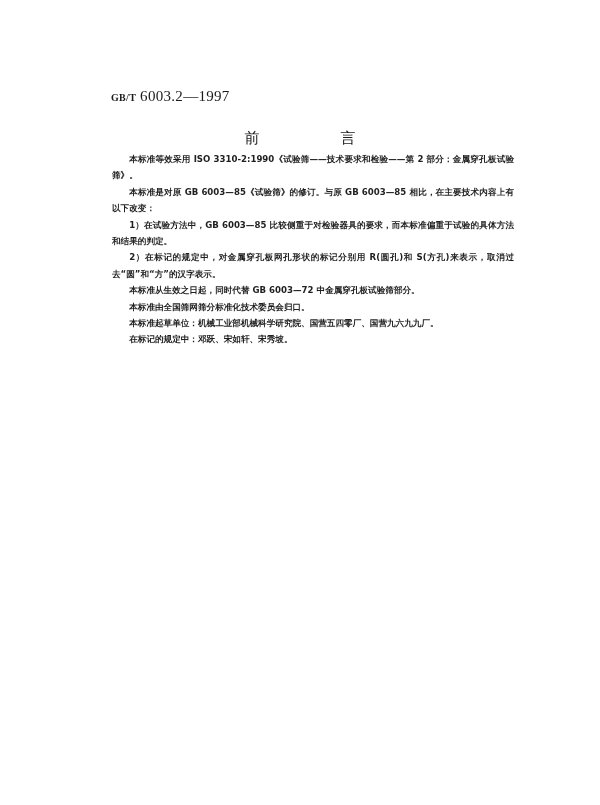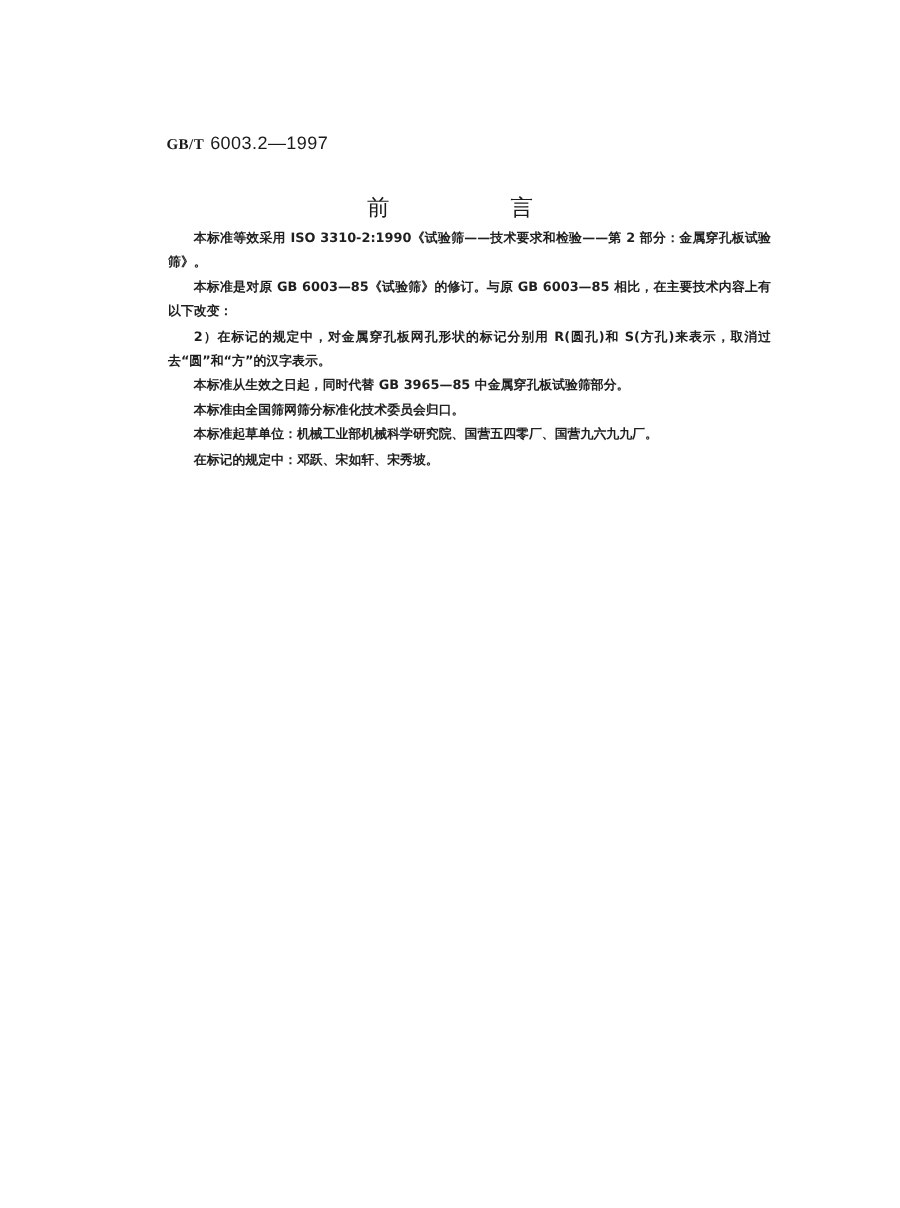--- a/index.html
+++ b/index.html
@@ -30,22 +30,22 @@
       white-space: nowrap;
     }
     .std-number .gb {
       font-family: "Liberation Serif", "DejaVu Serif", serif;
       font-weight: bold;
       font-size: 10px;
       margin-right: 4px;
       margin-left: 40px;
     }
     .std-number .num {
-      font-family: Liberation Sans, sans-serif;
-      font-size: 12px;
+      font-family: Liberation Serif, serif;
+      font-size: 15px;
     }
     .title {
       position: absolute;
       top: 129px;
       left: 0;
       width: 600px;
       text-align: center;
       font-size: 15px;
       font-weight: normal;
       letter-spacing: 38px;
@@ -74,19 +74,20 @@
 <div class="page">
   <div class="std-number">
     <span class="gb">GB/T</span><span class="num">6003.2—1997</span>
   </div>
 
   <div class="title">前 言</div>
 
   <div class="body-text">
     <p class="para">本标准等效采用 ISO 3310-2:1990《试验筛——技术要求和检验——第 2 部分：金属穿孔板试验筛》。</p>
     <p class="para">本标准是对原 GB 6003—85《试验筛》的修订。与原 GB 6003—85 相比，在主要技术内容上有以下改变：</p>
+    <p class="para">1）在试验方法中，GB 6003—85 比较侧重于对检验器具的要求，而本标准偏重于试验的具体方法和结果的判定。</p>
     <p class="para">2）在标记的规定中，对金属穿孔板网孔形状的标记分别用 R(圆孔)和 S(方孔)来表示，取消过去“圆”和“方”的汉字表示。</p>
-    <p class="para">本标准从生效之日起，同时代替 GB 3965—85 中金属穿孔板试验筛部分。</p>
+    <p class="para">本标准从生效之日起，同时代替 GB 6003—72 中金属穿孔板试验筛部分。</p>
     <p class="para">本标准由全国筛网筛分标准化技术委员会归口。</p>
     <p class="para">本标准起草单位：机械工业部机械科学研究院、国营五四零厂、国营九六九九厂。</p>
     <p class="para">在标记的规定中：邓跃、宋如轩、宋秀坡。</p>
   </div>
 </div>
 
 </body></html>

